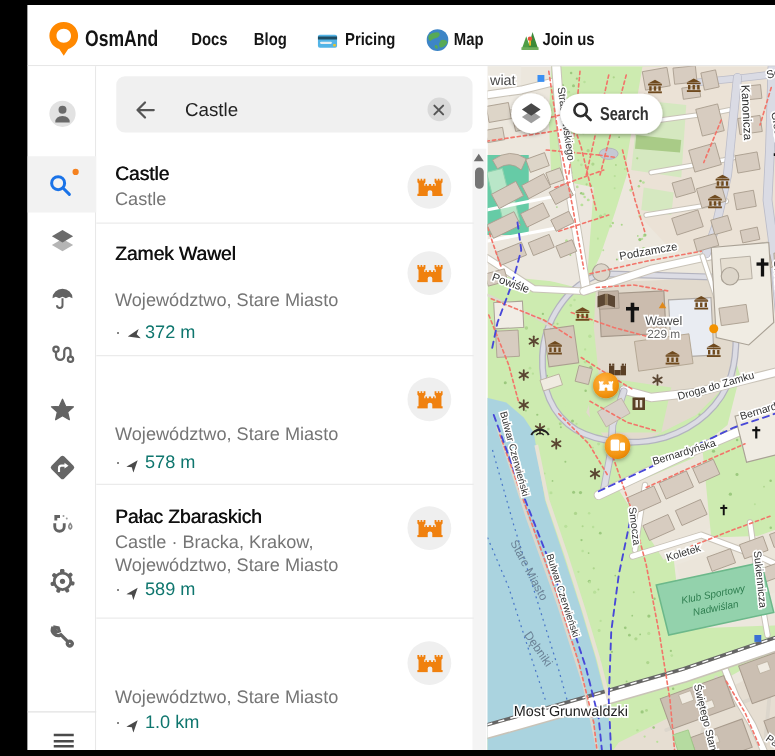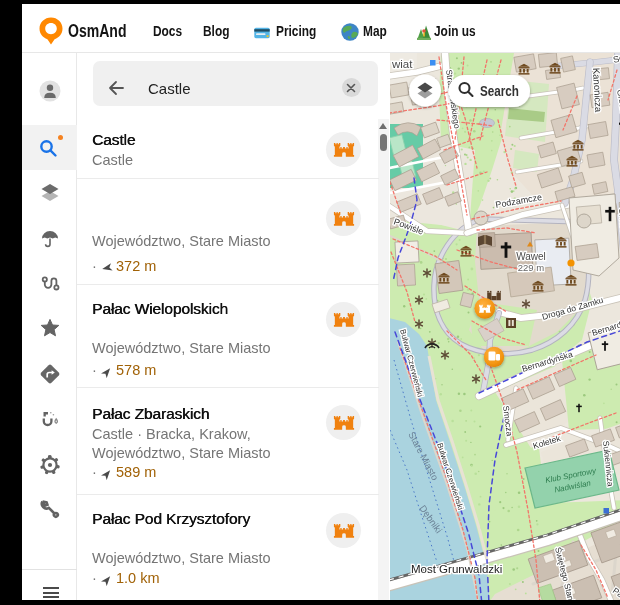--- a/index.html
+++ b/index.html
@@ -7,21 +7,21 @@
   #nav { position:absolute; left:0; top:0; width:610px; height:49px; background:#fff;
           border-bottom:1px solid #e7e7e7; }
   .nv { position:absolute; font-size:14px; font-weight:700; color:#141414; white-space:nowrap;
          transform:scale(0.85,1); transform-origin:0 0; }
   #side { position:absolute; left:0; top:49px; width:55px; height:547px; background:#fff;
            border-right:1px solid #e8e8e8; }
   #panel { position:absolute; left:55px; top:49px; width:313px; height:547px; background:#fff; }
   .tt { position:absolute; font-size:15.5px; font-weight:500; color:#111; white-space:nowrap; letter-spacing:-0.1px;
          text-shadow:0.4px 0 0 #111; }
   .sub { position:absolute; font-size:14.5px; color:#757575; white-space:nowrap; }
-  .dist { position:absolute; font-size:14.5px; color:#a16207; white-space:nowrap; }
+  .dist { position:absolute; font-size:14.5px; color:#0f766e; white-space:nowrap; }
 </style></head>
 <body>
 <div id="page">
   <div id="nav"></div>
   <div id="side"></div>
   <div id="panel"></div>
   <svg style="position:absolute;left:16.5px;top:13px" width="24" height="28" viewBox="0 0 24 28">
       <path d="M12,0.5 C18.4,0.5 23.5,5.4 23.5,11.6 C23.5,16.8 20.2,20.8 15.6,22.2 L12,27.5 L8.4,22.2 C3.8,20.8 0.5,16.8 0.5,11.6 C0.5,5.4 5.6,0.5 12,0.5 Z M12,6 C8.6,6 6.2,8.4 6.2,11.6 C6.2,14.8 8.6,17.2 12,17.2 C15.4,17.2 17.8,14.8 17.8,11.6 C17.8,8.4 15.4,6 12,6 Z" fill="#ff8800"></path>
     </svg>
     <div class="nv" style="left:46px;top:16.5px;font-size:18px;font-weight:700;transform:scale(0.78,1);transform-origin:0 0">OsmAnd</div>
@@ -770,32 +770,32 @@
     <div style="position:absolute;left:355.5px;top:115px;width:11px;height:481px;background:#f4f4f4"></div>
     <div style="position:absolute;left:356.8px;top:119px;width:0;height:0;border-left:4.3px solid transparent;border-right:4.3px solid transparent;border-bottom:6px solid #6e6e6e"></div>
     <div style="position:absolute;left:358.4px;top:130.2px;width:7px;height:16.5px;border-radius:3.5px;background:#757575"></div>
     <div class="tt" style="left:70px;top:126.6px">Castle</div>
     <div class="sub" style="left:70px;top:147.8px">Castle</div>
     <div style="position:absolute;left:304.40000000000003px;top:128.1px;width:34.8px;height:34.8px;border-radius:50%;background:#efefef"></div>
     <svg style="position:absolute;left:310.8px;top:138.0px" width="22" height="15" viewBox="-12 -8 24 16">
       <path fill="#f0810f" d="M-11,8 L-11,6 L-10,6 L-10,-3 L-11,-4 L-11,-7 L-9.4,-7 L-9.4,-5.6 L-8.2,-5.6 L-8.2,-7 L-6.8,-7 L-6.8,-5.6 L-5.6,-5.6 L-5.6,-7 L-4,-7 L-4,-4 L-5,-3 L-5,-1 L-4,-1 L-4,-2.6 L-2.6,-2.6 L-2.6,-1 L-1,-1 L-1,-2.6 L1,-2.6 L1,-1 L2.6,-1 L2.6,-2.6 L4,-2.6 L4,-1 L5,-1 L5,-3 L4,-4 L4,-7 L5.6,-7 L5.6,-5.6 L6.8,-5.6 L6.8,-7 L8.2,-7 L8.2,-5.6 L9.4,-5.6 L9.4,-7 L11,-7 L11,-4 L10,-3 L10,6 L11,6 L11,8 L2,8 L2,4.5 Q2,3 0,3 Q-2,3 -2,4.5 L-2,8 Z"></path>
     </svg>
     <div style="position:absolute;left:55px;top:174px;width:302px;height:1px;background:#ebebeb"></div>
+    <div class="tt" style="left:70px;top:190.9px">Zamek Wawel</div>
     <div class="sub" style="left:70px;top:228.8px">Województwo, Stare Miasto</div>
     <div class="sub" style="left:70px;top:253.9px">·</div>
     <svg style="position:absolute;left:79px;top:257.9px" width="12" height="12" viewBox="-6 -6 12 12">
       <path d="M0,-4.9 L3.7,4.9 L0,2.4 L-3.7,4.9 Z" fill="#4a4a4a" transform="rotate(-103)"></path>
     </svg>
     <div class="dist" style="left:94px;top:253.9px">372 m</div>
     <div style="position:absolute;left:304.40000000000003px;top:197.4px;width:34.8px;height:34.8px;border-radius:50%;background:#efefef"></div>
     <svg style="position:absolute;left:310.8px;top:207.3px" width="22" height="15" viewBox="-12 -8 24 16">
       <path fill="#f0810f" d="M-11,8 L-11,6 L-10,6 L-10,-3 L-11,-4 L-11,-7 L-9.4,-7 L-9.4,-5.6 L-8.2,-5.6 L-8.2,-7 L-6.8,-7 L-6.8,-5.6 L-5.6,-5.6 L-5.6,-7 L-4,-7 L-4,-4 L-5,-3 L-5,-1 L-4,-1 L-4,-2.6 L-2.6,-2.6 L-2.6,-1 L-1,-1 L-1,-2.6 L1,-2.6 L1,-1 L2.6,-1 L2.6,-2.6 L4,-2.6 L4,-1 L5,-1 L5,-3 L4,-4 L4,-7 L5.6,-7 L5.6,-5.6 L6.8,-5.6 L6.8,-7 L8.2,-7 L8.2,-5.6 L9.4,-5.6 L9.4,-7 L11,-7 L11,-4 L10,-3 L10,6 L11,6 L11,8 L2,8 L2,4.5 Q2,3 0,3 Q-2,3 -2,4.5 L-2,8 Z"></path>
     </svg>
     <div style="position:absolute;left:55px;top:279.5px;width:302px;height:1px;background:#ebebeb"></div>
-    <div class="tt" style="left:70px;top:296px">Pałac Wielopolskich</div>
     <div class="sub" style="left:70px;top:335.9px">Województwo, Stare Miasto</div>
     <div class="sub" style="left:70px;top:357.9px">·</div>
     <svg style="position:absolute;left:79px;top:361.9px" width="12" height="12" viewBox="-6 -6 12 12">
       <path d="M0,-4.9 L3.7,4.9 L0,2.4 L-3.7,4.9 Z" fill="#4a4a4a" transform="rotate(40)"></path>
     </svg>
     <div class="dist" style="left:94px;top:357.9px">578 m</div>
     <div style="position:absolute;left:304.40000000000003px;top:298.0px;width:34.8px;height:34.8px;border-radius:50%;background:#efefef"></div>
     <svg style="position:absolute;left:310.8px;top:307.9px" width="22" height="15" viewBox="-12 -8 24 16">
       <path fill="#f0810f" d="M-11,8 L-11,6 L-10,6 L-10,-3 L-11,-4 L-11,-7 L-9.4,-7 L-9.4,-5.6 L-8.2,-5.6 L-8.2,-7 L-6.8,-7 L-6.8,-5.6 L-5.6,-5.6 L-5.6,-7 L-4,-7 L-4,-4 L-5,-3 L-5,-1 L-4,-1 L-4,-2.6 L-2.6,-2.6 L-2.6,-1 L-1,-1 L-1,-2.6 L1,-2.6 L1,-1 L2.6,-1 L2.6,-2.6 L4,-2.6 L4,-1 L5,-1 L5,-3 L4,-4 L4,-7 L5.6,-7 L5.6,-5.6 L6.8,-5.6 L6.8,-7 L8.2,-7 L8.2,-5.6 L9.4,-5.6 L9.4,-7 L11,-7 L11,-4 L10,-3 L10,6 L11,6 L11,8 L2,8 L2,4.5 Q2,3 0,3 Q-2,3 -2,4.5 L-2,8 Z"></path>
     </svg>
@@ -806,21 +806,20 @@
     <div class="sub" style="left:70px;top:460.2px">·</div>
     <svg style="position:absolute;left:79px;top:464.2px" width="12" height="12" viewBox="-6 -6 12 12">
       <path d="M0,-4.9 L3.7,4.9 L0,2.4 L-3.7,4.9 Z" fill="#4a4a4a" transform="rotate(40)"></path>
     </svg>
     <div class="dist" style="left:94px;top:460.2px">589 m</div>
     <div style="position:absolute;left:304.40000000000003px;top:401.3px;width:34.8px;height:34.8px;border-radius:50%;background:#efefef"></div>
     <svg style="position:absolute;left:310.8px;top:411.2px" width="22" height="15" viewBox="-12 -8 24 16">
       <path fill="#f0810f" d="M-11,8 L-11,6 L-10,6 L-10,-3 L-11,-4 L-11,-7 L-9.4,-7 L-9.4,-5.6 L-8.2,-5.6 L-8.2,-7 L-6.8,-7 L-6.8,-5.6 L-5.6,-5.6 L-5.6,-7 L-4,-7 L-4,-4 L-5,-3 L-5,-1 L-4,-1 L-4,-2.6 L-2.6,-2.6 L-2.6,-1 L-1,-1 L-1,-2.6 L1,-2.6 L1,-1 L2.6,-1 L2.6,-2.6 L4,-2.6 L4,-1 L5,-1 L5,-3 L4,-4 L4,-7 L5.6,-7 L5.6,-5.6 L6.8,-5.6 L6.8,-7 L8.2,-7 L8.2,-5.6 L9.4,-5.6 L9.4,-7 L11,-7 L11,-4 L10,-3 L10,6 L11,6 L11,8 L2,8 L2,4.5 Q2,3 0,3 Q-2,3 -2,4.5 L-2,8 Z"></path>
     </svg>
     <div style="position:absolute;left:55px;top:489.8px;width:302px;height:1px;background:#ebebeb"></div>
-    <div class="tt" style="left:70px;top:505.8px">Pałac Pod Krzysztofory</div>
     <div class="sub" style="left:70px;top:545.5px">Województwo, Stare Miasto</div>
     <div class="sub" style="left:70px;top:565.8px">·</div>
     <svg style="position:absolute;left:79px;top:569.8px" width="12" height="12" viewBox="-6 -6 12 12">
       <path d="M0,-4.9 L3.7,4.9 L0,2.4 L-3.7,4.9 Z" fill="#4a4a4a" transform="rotate(40)"></path>
     </svg>
     <div class="dist" style="left:94px;top:565.8px">1.0 km</div>
     <div style="position:absolute;left:304.40000000000003px;top:509.0px;width:34.8px;height:34.8px;border-radius:50%;background:#efefef"></div>
     <svg style="position:absolute;left:310.8px;top:518.9px" width="22" height="15" viewBox="-12 -8 24 16">
       <path fill="#f0810f" d="M-11,8 L-11,6 L-10,6 L-10,-3 L-11,-4 L-11,-7 L-9.4,-7 L-9.4,-5.6 L-8.2,-5.6 L-8.2,-7 L-6.8,-7 L-6.8,-5.6 L-5.6,-5.6 L-5.6,-7 L-4,-7 L-4,-4 L-5,-3 L-5,-1 L-4,-1 L-4,-2.6 L-2.6,-2.6 L-2.6,-1 L-1,-1 L-1,-2.6 L1,-2.6 L1,-1 L2.6,-1 L2.6,-2.6 L4,-2.6 L4,-1 L5,-1 L5,-3 L4,-4 L4,-7 L5.6,-7 L5.6,-5.6 L6.8,-5.6 L6.8,-7 L8.2,-7 L8.2,-5.6 L9.4,-5.6 L9.4,-7 L11,-7 L11,-4 L10,-3 L10,6 L11,6 L11,8 L2,8 L2,4.5 Q2,3 0,3 Q-2,3 -2,4.5 L-2,8 Z"></path>
     </svg>

